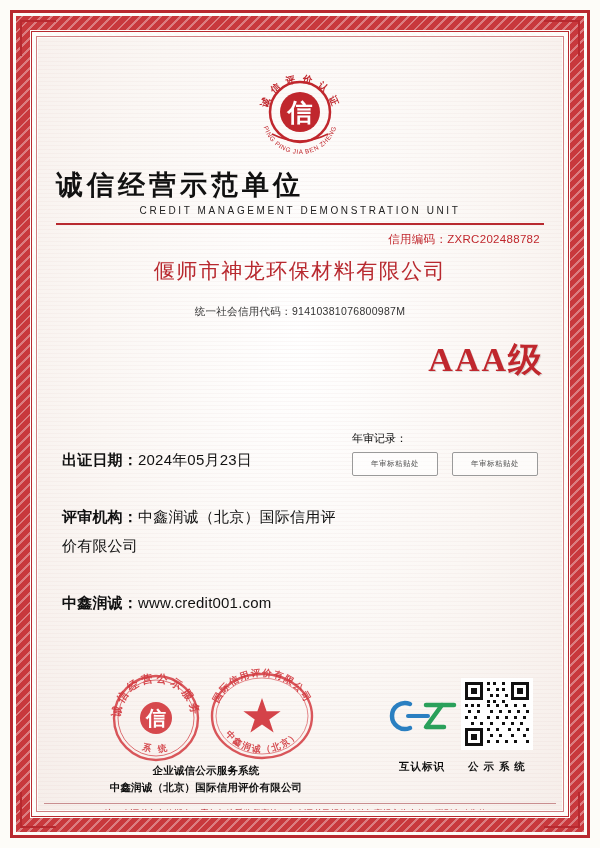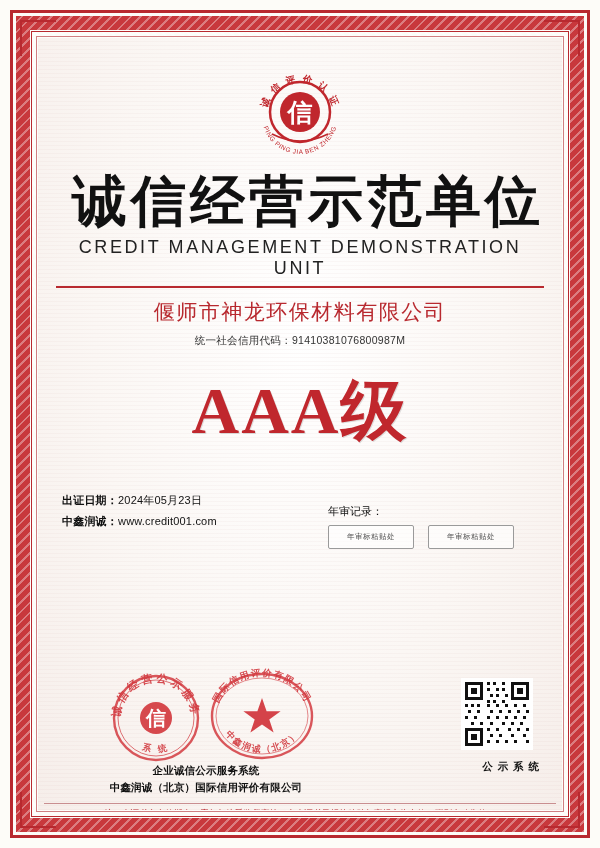--- a/index.html
+++ b/index.html
@@ -92,32 +92,32 @@
   }
   .emblem {
     position: relative;
     width: 104px;
     height: 104px;
   }
   .emblem svg { display: block; }
 
   
   .title-cn {
-    text-align: right;
+    text-align: left;
     font-family: "Liberation Serif", serif;
     font-weight: bold;
-    font-size: 55px;
+    font-size: 27px;
     letter-spacing: 4px;
     color: #111111;
     margin-top: 6px;
     line-height: 1.15;
   }
   .title-en {
     text-align: center;
-    font-size: 18px;
+    font-size: 10px;
     letter-spacing: 2.6px;
     color: #222222;
     margin-top: 4px;
   }
   .title-rule {
     width: 100%;
     height: 1.5px;
     background: #b8292f;
     margin: 7px auto 0;
   }
@@ -137,59 +137,60 @@
     font-weight: normal;
     font-size: 21px;
     color: #b8292f;
     letter-spacing: 1.5px;
     margin-top: 10px;
   }
   .uscc {
     text-align: center;
     font-size: 10.5px;
     color: #333333;
-    margin-top: 8px;
+    margin-top: 20px;
     letter-spacing: 0.3px;
   }
 
   .body-text {
     margin: 16px 10px 0 10px;
     font-size: 12.8px;
     line-height: 2.0;
     color: #1b1b1b;
     text-align: justify;
     text-indent: 26px;
     letter-spacing: 0.4px;
   }
 
   .grade {
-    text-align: center;
+    text-align: right;
     margin-top: 18px;
     font-family: "Liberation Serif", serif;
     font-weight: bold;
-    font-size: 66px;
+    font-size: 34px;
     color: #c0272d;
     letter-spacing: 2px;
     text-shadow: 1px 1px 0 rgba(0,0,0,0.12);
   }
 
   
   .details {
     display: flex;
     margin-top: 34px;
     padding: 0 6px;
   }
   .details-left {
     flex: 1 1 auto;
   }
   .detail-row {
-    font-size: 11px;
+    font-size: 15px;
     color: #111;
     line-height: 1.95;
     letter-spacing: 0.2px;
+    margin-top: 28px;
   }
   .detail-label { font-weight: bold; }
 
   .annual {
     width: 210px;
     padding-left: 6px;
     padding-top: 14px;
   }
   .annual-title {
     font-size: 11px;
@@ -269,21 +270,21 @@
     color: #111;
     margin-top: 24px;
     letter-spacing: 1px;
   }
 
   .qr-block {
     position: absolute;
     right: 4px;
     top: 8px;
     width: 86px;
-    text-align: right;
+    text-align: center;
   }
   .qr {
     width: 72px;
     height: 72px;
     margin: 0 auto;
     background: #ffffff;
   }
   .qr-label {
     font-size: 10.5px;
     font-weight: bold;
@@ -358,34 +359,40 @@
             </text>
             <path d="M 24,74 Q 52,88 80,74" fill="none" stroke="#c0272d" stroke-width="1.6"></path>
           </svg>
         </div>
       </div>
 
       <div class="title-cn">诚信经营示范单位</div>
       <div class="title-en">CREDIT MANAGEMENT DEMONSTRATION UNIT</div>
       <div class="title-rule"></div>
 
+      <div class="cert-code">
+        <span>信用编码：</span><span>ZXRC202488782</span>
+      </div>
 
       <div class="company">偃师市神龙环保材料有限公司</div>
 
       <div class="uscc">
         <span>统一社会信用代码：</span><span>91410381076800987M</span>
       </div>
 
 
       <div class="grade">AAA级</div>
 
       <div class="details">
         <div class="details-left">
           <div class="detail-row">
             <span class="detail-label">出证日期：</span><span>2024年05月23日</span>
+          </div>
+          <div class="detail-row">
+            <span class="detail-label">评审机构：</span><span>中鑫润诚（北京）国际信用评价有限公司</span>
           </div>
           <div class="detail-row">
             <span class="detail-label">中鑫润诚：</span><span>www.credit001.com</span>
           </div>
         </div>
 
         <div class="annual">
           <div class="annual-title">年审记录：</div>
           <div class="annual-boxes">
             <div class="annual-box">年审标粘贴处</div>
@@ -431,20 +438,31 @@
             </text>
             <polygon points="56,30 60.6,43.2 74.6,43.2 63.3,51.4 67.6,64.6 56,56.5 44.4,64.6 48.7,51.4 37.4,43.2 51.4,43.2" fill="#d2393f" opacity="0.95"></polygon>
           </svg>
         </div>
 
         <div class="seal-caption">
           <div>企业诚信公示服务系统</div>
           <div>中鑫润诚（北京）国际信用评价有限公司</div>
         </div>
 
+        <div class="mutual">
+          <div class="mutual-logo">
+            <svg width="84" height="40" viewBox="0 0 84 40" aria-hidden="true">
+              <path d="M 30,8 A 13,13 0 1 0 30,32" fill="none" stroke="#2a7fc1" stroke-width="4.5" stroke-linecap="round"></path>
+              <path d="M 28,20 L 48,20" stroke="#2a7fc1" stroke-width="4" stroke-linecap="round"></path>
+              <path d="M 46,9 L 62,9 L 46,31 L 64,31" fill="none" stroke="#2aa05a" stroke-width="4.5" stroke-linejoin="round" stroke-linecap="round"></path>
+              <path d="M 62,9 L 74,9" stroke="#2aa05a" stroke-width="4.5" stroke-linecap="round"></path>
+            </svg>
+          </div>
+          <div class="mutual-label">互认标识</div>
+        </div>
 
         <div class="qr-block">
           <div class="qr">
             <svg width="72" height="72" viewBox="0 0 72 72" aria-hidden="true" shape-rendering="crispEdges">
               <rect width="72" height="72" fill="#ffffff"></rect>
               <g fill="#111111">
                 <rect x="4" y="4" width="18" height="18"></rect>
                   <rect x="7" y="7" width="12" height="12" fill="#ffffff"></rect>
                   <rect x="10" y="10" width="6" height="6"></rect>
                 <rect x="50" y="4" width="18" height="18"></rect>

